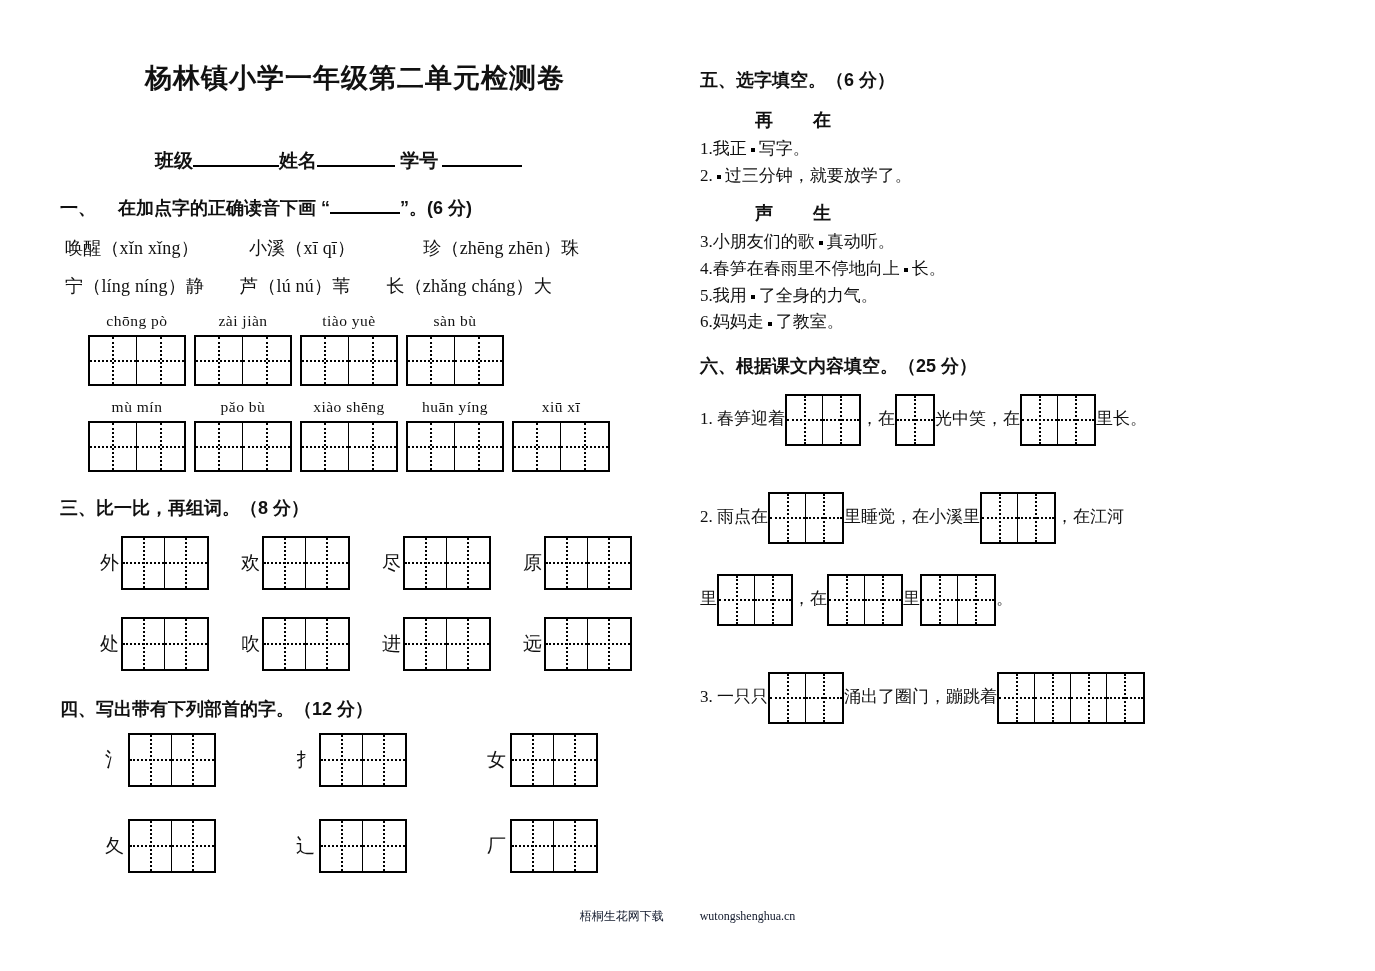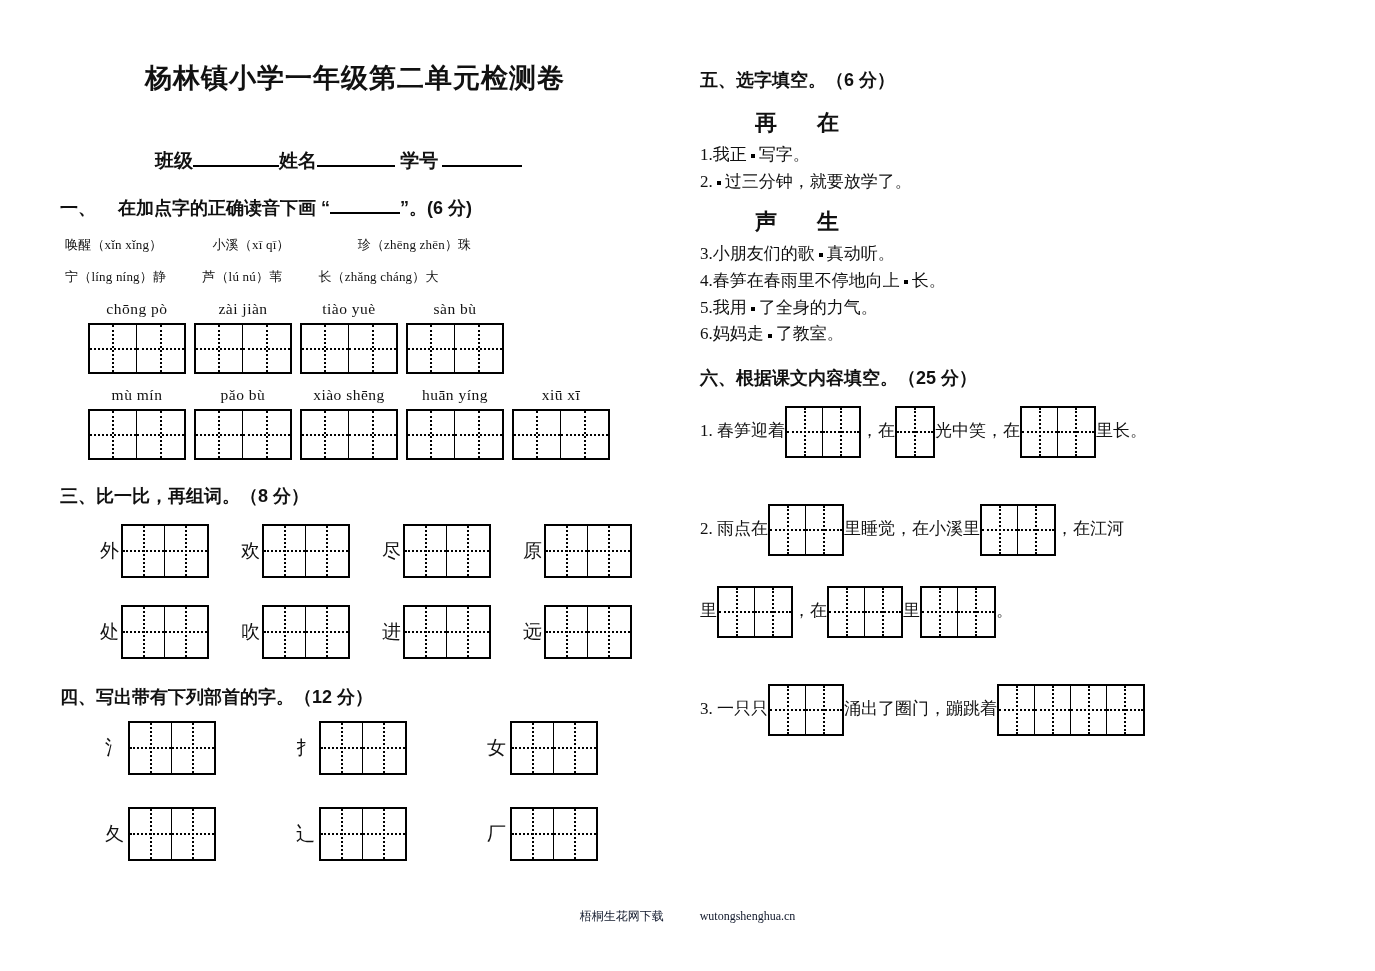--- a/index.html
+++ b/index.html
@@ -44,21 +44,21 @@
     font-family: "Liberation Sans", "DejaVu Sans", sans-serif;
     font-weight: bold;
     font-size: 18px;
     white-space: nowrap;
   }
   .sec-title .gap { display: inline-block; width: 22px; }
   .u-blank { display: inline-block; width: 70px; border-bottom: 2px solid #000; }
 
   
   .p1line {
-    font-size: 13px;
+    font-size: 18px;
     margin-left: 5px;
     white-space: nowrap;
     letter-spacing: .2px;
   }
   .sp-l { display: inline-block; width: 36px; }
   .sp-m { display: inline-block; width: 50px; }
   .sp-s { display: inline-block; width: 18px; }
 
   
   .grid { display: inline-flex; border: 2px solid #000; vertical-align: middle; background: #fff; }
@@ -104,21 +104,21 @@
   }
 
   .rad-row { margin-top: 12px; white-space: nowrap; }
   .rad-item { display: inline-block; vertical-align: middle; }
   .rad-char { display: inline-block; font-size: 19px; vertical-align: middle; margin-right: 4px; }
 
   
   .choice-pair {
     font-family: "Liberation Sans", "DejaVu Sans", sans-serif;
     font-weight: bold;
-    font-size: 22px;
+    font-size: 18px;
     margin-left: 55px;
     margin-top: 16px;
   }
   .choice-pair .cp2 { margin-left: 40px; }
   .qline { font-size: 17px; margin-top: 8px; white-space: nowrap; line-height: 1.1; }
   .qnum { display: inline-block; }
   .inlinebox { display: inline-block; vertical-align: middle; margin: 0 4px; }
 
   
   .q6 { font-size: 17px; white-space: nowrap; }

